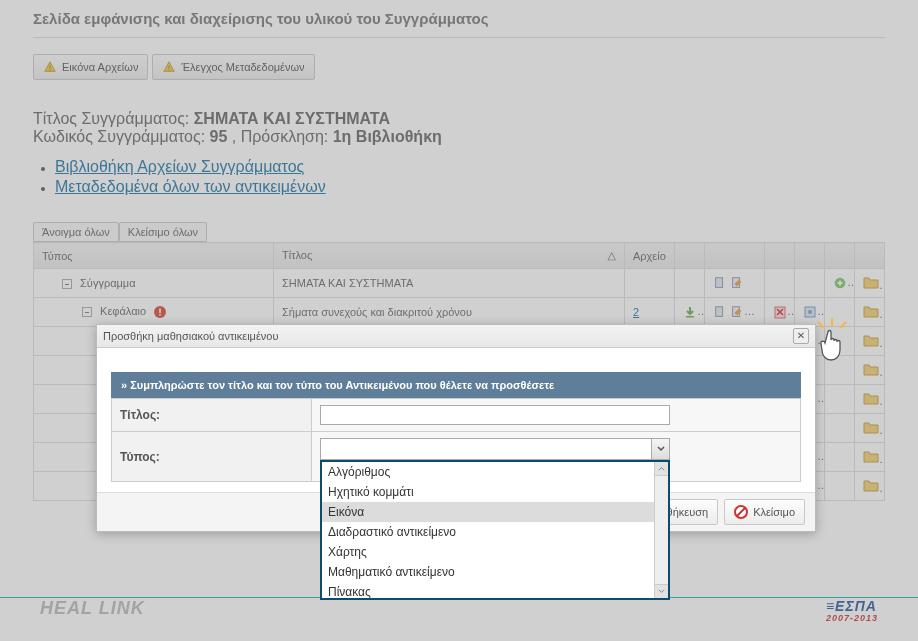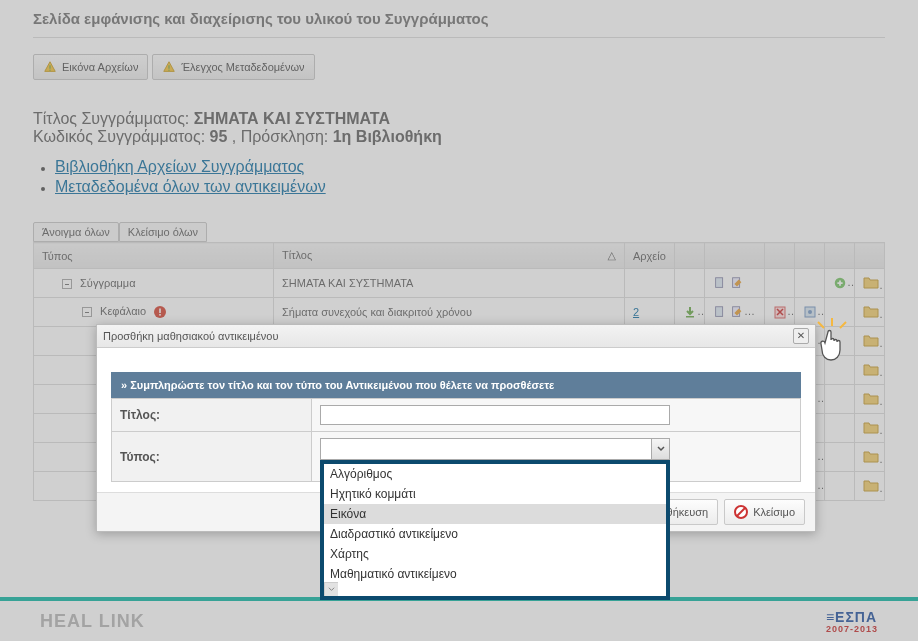--- a/index.html
+++ b/index.html
@@ -173,25 +173,24 @@
   }
   .select-box .arrow svg{width:8px;height:8px;}
   .err-icon {
     width:14px;height:14px; border-radius:50%;
     background:#c33; color:#fff; font-weight:bold;
     font-size:10px; line-height:14px; text-align:center;
     display:inline-block; margin-left:6px;
   }
   .dropdown {
     position:absolute; top:22px; left:0;
-    width:350px; border:4px solid #0c4a6e;
+    width:350px; border:2px solid #0c4a6e;
     background:#fff;
     max-height: 140px;
     display:flex;
-    flex-direction:column;
   }
   .dropdown ul{ flex:1; list-style:none; margin:0; padding:0; overflow:hidden;}
   .dropdown li{
     padding:3px 6px; font-size:12px; color:#333; cursor:pointer;
   }
   .dropdown li.hover{ background:#dcdcdc; }
   .dropdown .scrollbar{
     width:14px; background:#eee; border-left:1px solid #ccc;
     position:relative;
   }
@@ -208,26 +207,27 @@
     display:flex; justify-content:flex-end; gap:6px;
   }
   .cursor-hand {
     position:absolute;
     left: 812px; top: 318px;
     pointer-events:none;
   }
   .footer-logos{
     position:absolute; bottom:0; left:0; right:0;
     height:44px;
-    border-top:4px solid #14b8a6;
-    display:flex; align-items:center; justify-content:space-between;
+    border-top:1px solid #14b8a6;
+    display:flex; align-items:flex-start; justify-content:space-between;
     padding: 0 40px;
     background:#fff;
     font-size:18px; font-weight:bold; color:#bbb;
     letter-spacing:1px;
+    font-style:italic;
   }
   .footer-logos .espa{ color:#2a58a5; font-size:14px; }
   .footer-logos .espa small{ color:#c33; font-size:9px; display:block; line-height:8px;}
   .folder-icon { width:16px;height:14px;display:inline-block;}
 </style>
 </head>
 <body>
 
 <div class="page">
 

